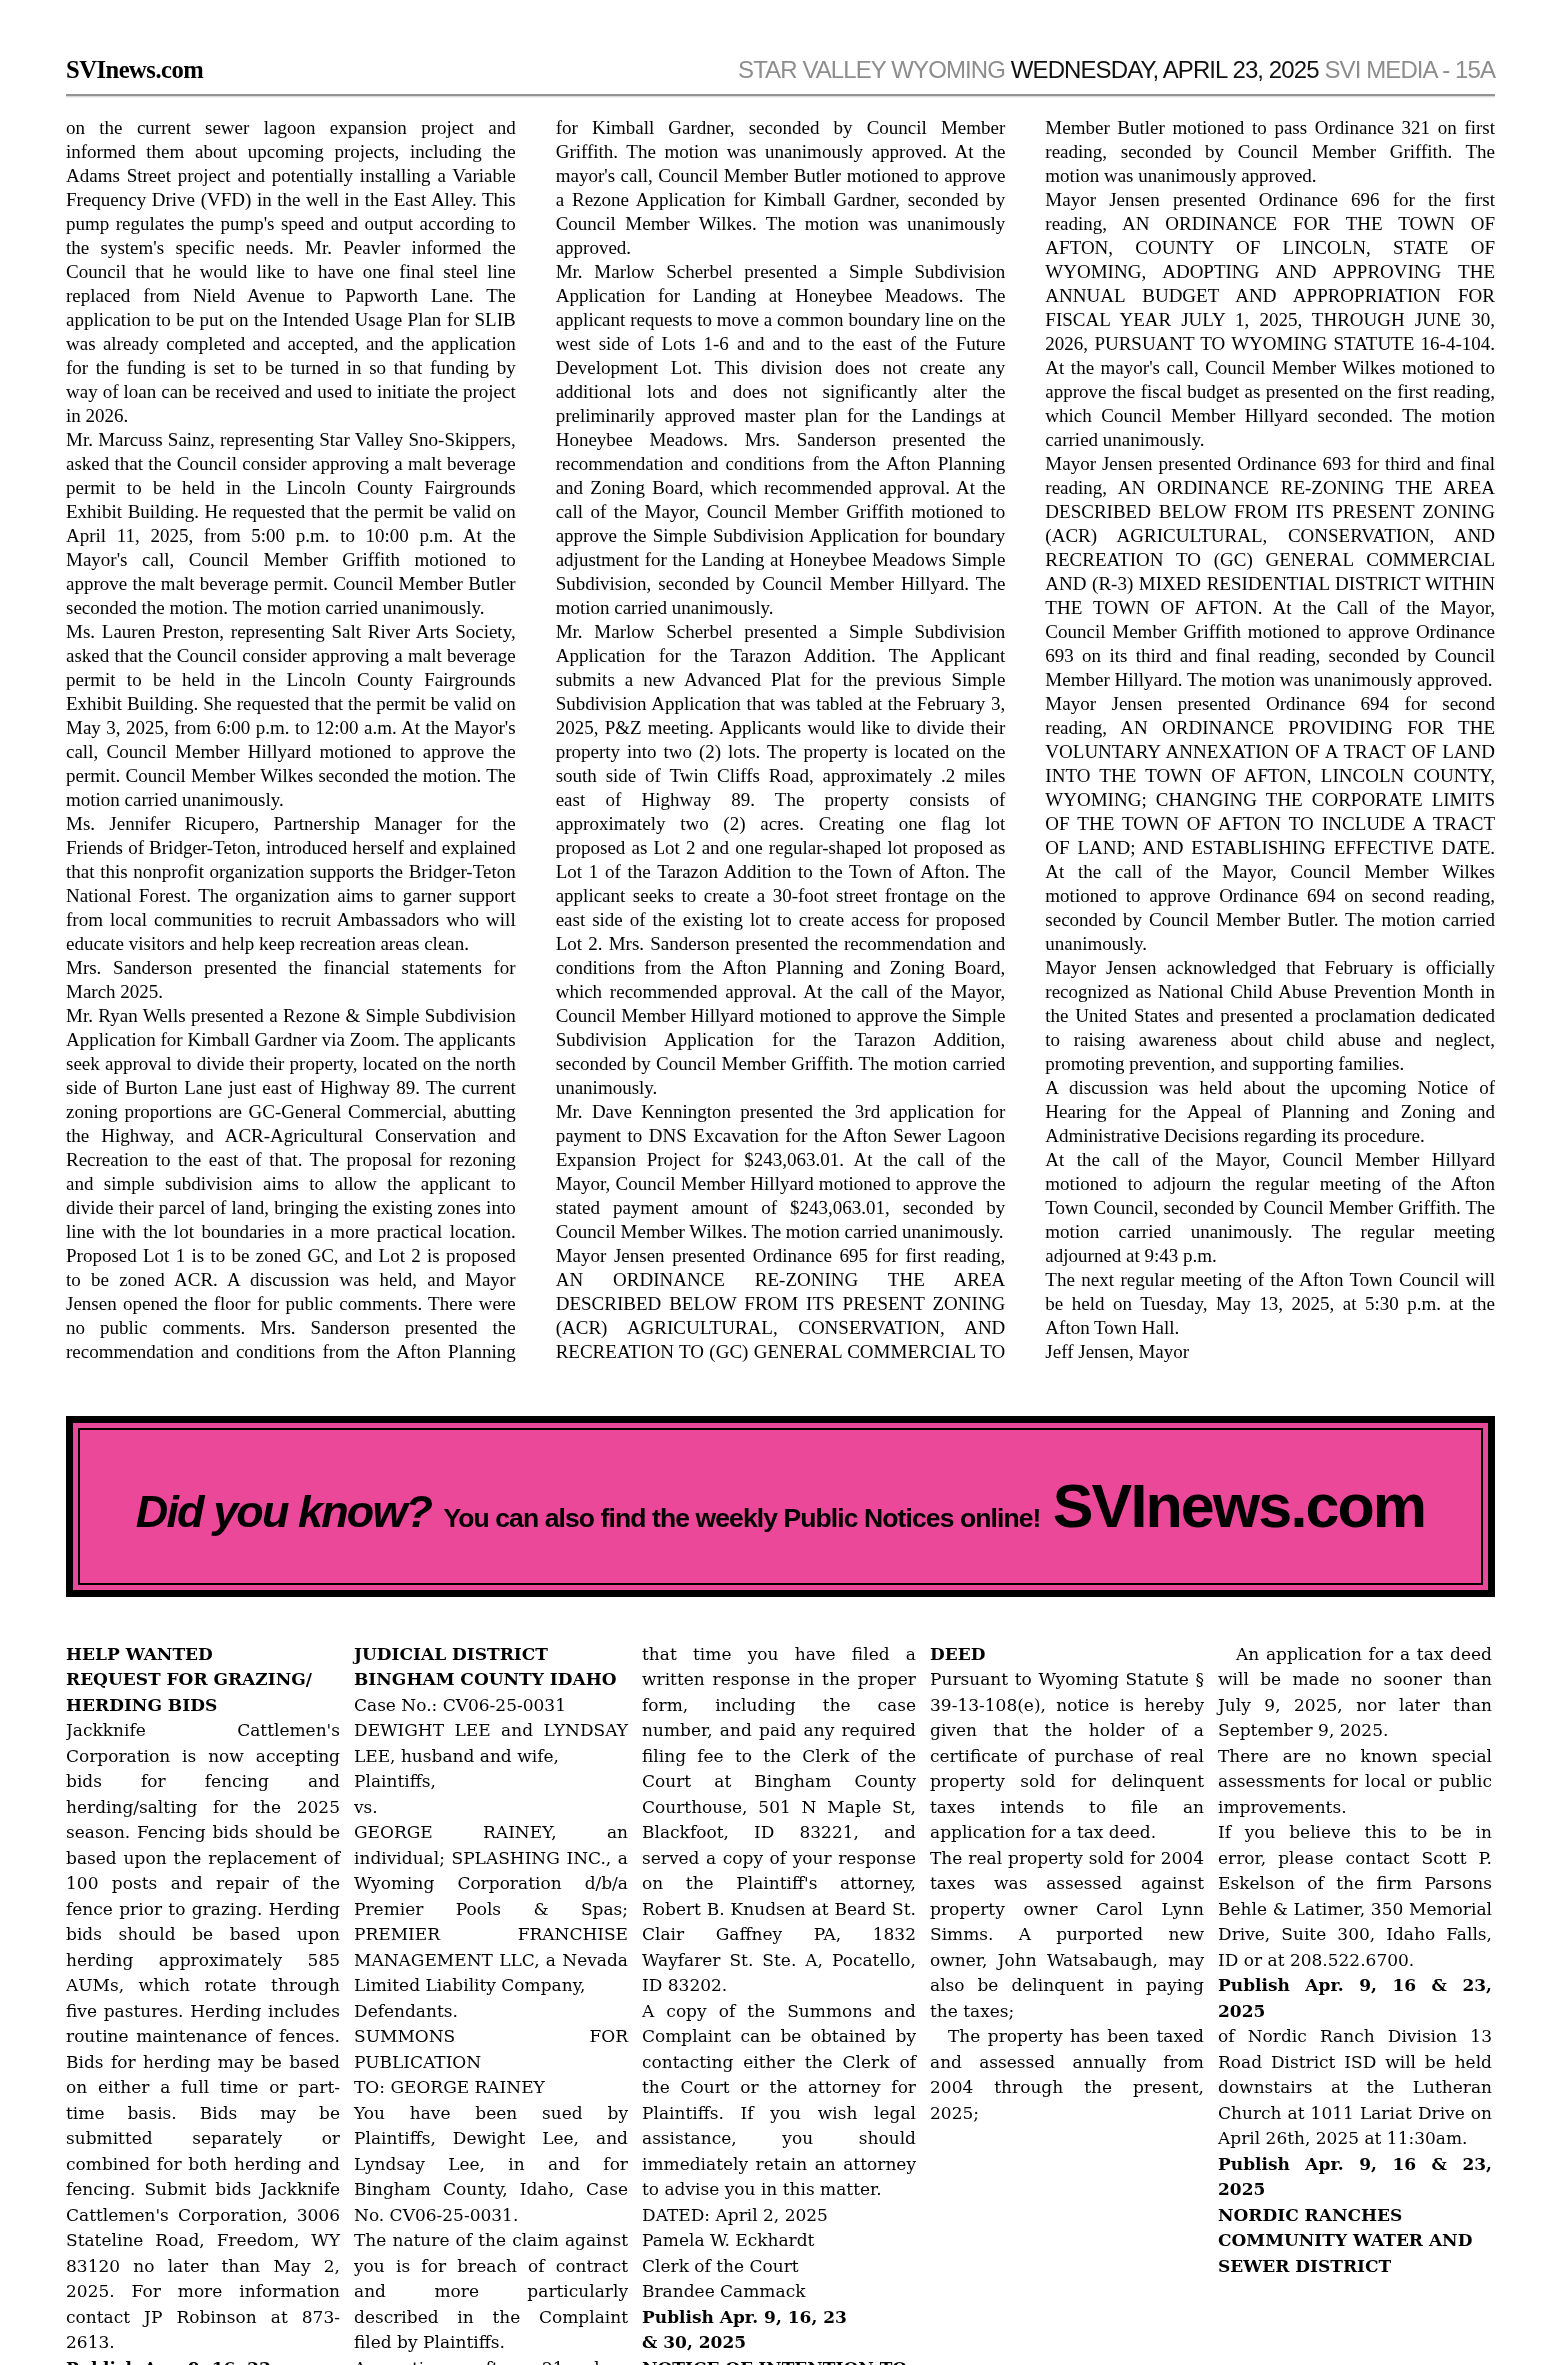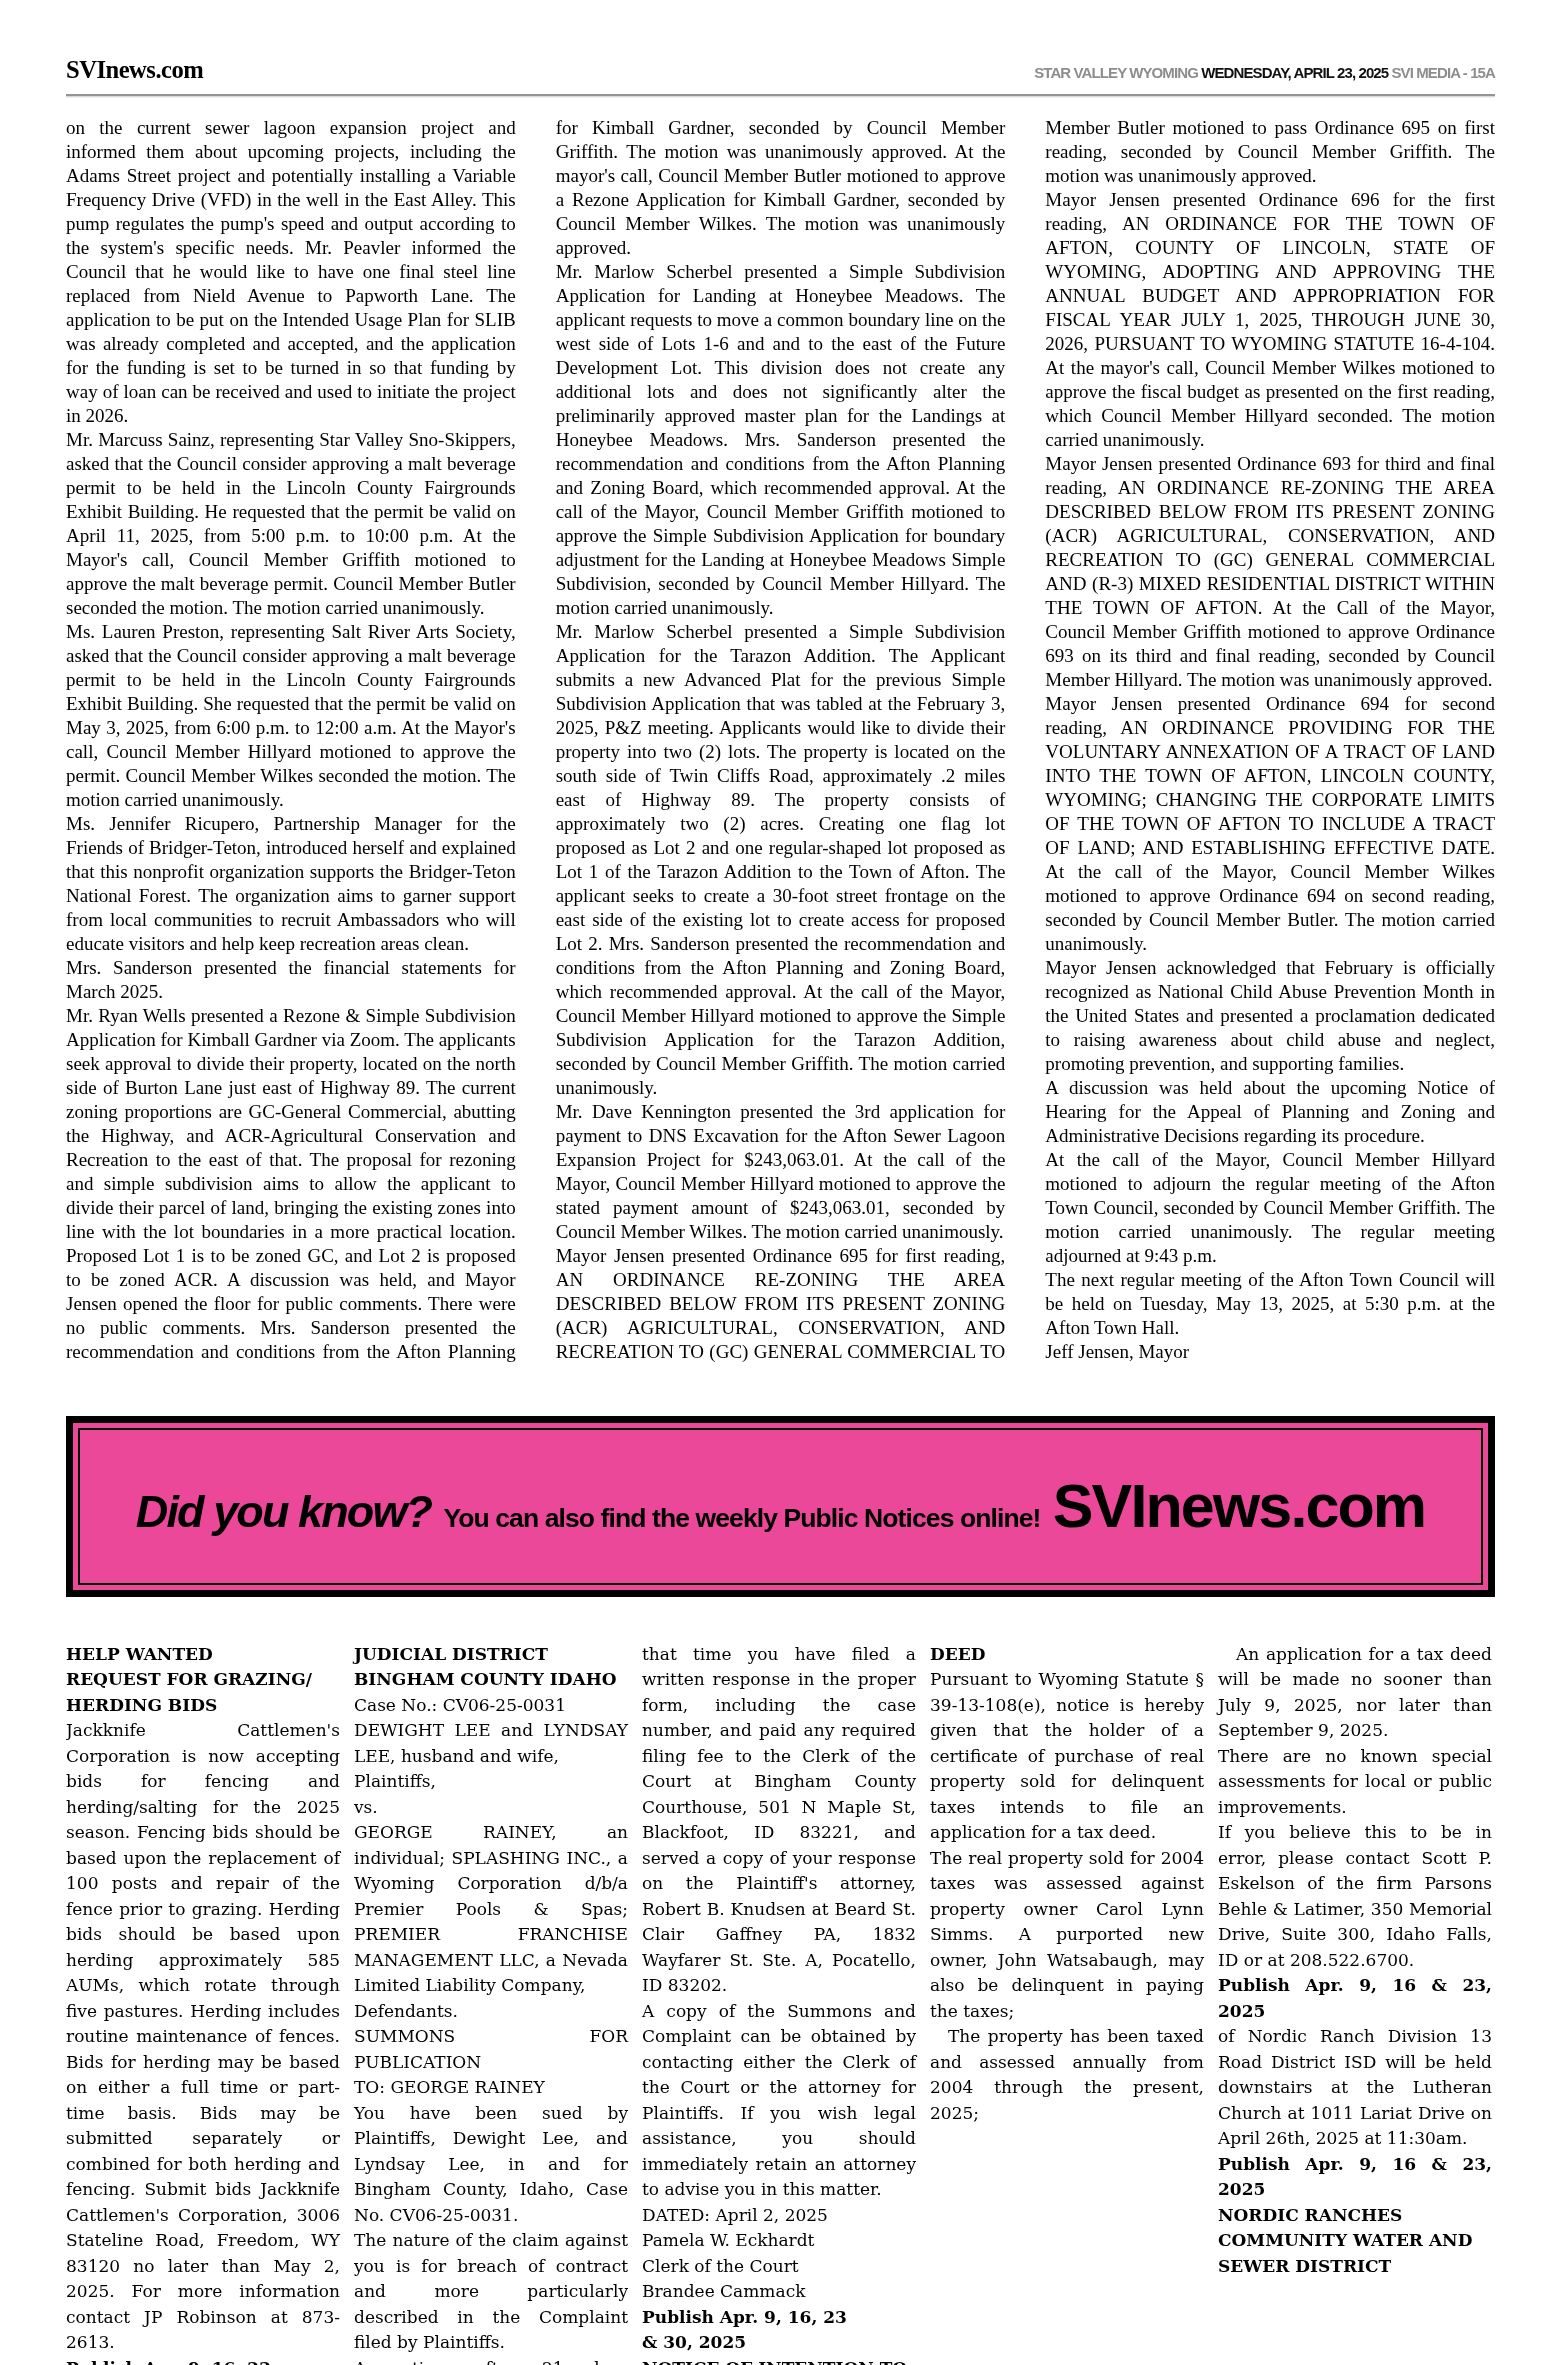--- a/index.html
+++ b/index.html
@@ -6,21 +6,21 @@
   .page {
     position:relative; box-sizing:border-box;
     width:1561px; height:2413px;
     padding:56px 66px 28px 66px;
     background:#fff;
     font-family:"Liberation Serif", serif;
   }
   
   .masthead { display:flex; justify-content:space-between; align-items:baseline; }
   .site-name { font-family:"Liberation Serif", serif; font-size:24.6px; font-weight:bold; letter-spacing:-0.5px; }
-  .issue-line { font-family:"Liberation Sans", sans-serif; font-size:15px; font-weight:bold; letter-spacing:-0.9px; white-space:nowrap; }
+  .issue-line { font-family:"Liberation Sans", sans-serif; font-size:24px; font-weight:normal; letter-spacing:-0.9px; white-space:nowrap; }
   .issue-line .muted { color:#8d8d8d; }
   .issue-line .dark { color:#111; }
   .head-rule { height:2.8px; background:#949494; margin-top:9.5px; box-shadow:0 1.4px 0 #d9d9d9; }
 
   
   .minutes {
     display:flex; gap:40px; margin-top:20px;
     height:1249px; overflow:hidden;
     font-size:19px; line-height:24px;
   }
@@ -74,21 +74,21 @@
       <p>Mr. Ryan Wells presented a Rezone &amp; Simple Subdivision Application for Kimball Gardner via Zoom. The applicants seek approval to divide their property, located on the north side of Burton Lane just east of Highway 89. The current zoning proportions are GC-General Commercial, abutting the Highway, and ACR-Agricultural Conservation and Recreation to the east of that. The proposal for rezoning and simple subdivision aims to allow the applicant to divide their parcel of land, bringing the existing zones into line with the lot boundaries in a more practical location. Proposed Lot 1 is to be zoned GC, and Lot 2 is proposed to be zoned ACR. A discussion was held, and Mayor Jensen opened the floor for public comments. There were no public comments. Mrs. Sanderson presented the recommendation and conditions from the Afton Planning and Zoning Board, which recommended approval. At the call of the Mayor, Council Member Wilkes motioned to approve a Simple Subdivision</p>
     </div>
     <div class="mcol">
       <p>for Kimball Gardner, seconded by Council Member Griffith. The motion was unanimously approved.  At the mayor's call, Council Member Butler motioned to approve a Rezone Application for Kimball Gardner, seconded by Council Member Wilkes. The motion was unanimously approved.</p>
       <p>Mr. Marlow Scherbel presented a Simple Subdivision Application for Landing at Honeybee Meadows. The applicant requests to move a common boundary line on the west side of Lots 1-6 and and to the east of the Future Development Lot. This division does not create any additional lots and does not significantly alter the preliminarily approved master plan for the Landings at Honeybee Meadows. Mrs. Sanderson presented the recommendation and conditions from the Afton Planning and Zoning Board, which recommended approval. At the call of the Mayor, Council Member Griffith motioned to approve the Simple Subdivision Application for boundary adjustment for the Landing at Honeybee Meadows Simple Subdivision, seconded by Council Member Hillyard. The motion carried unanimously.</p>
       <p>Mr. Marlow Scherbel presented a Simple Subdivision Application for the Tarazon Addition. The Applicant submits a new Advanced Plat for the previous Simple Subdivision Application that was tabled at the February 3, 2025, P&amp;Z meeting. Applicants would like to divide their property into two (2) lots. The property is located on the south side of Twin Cliffs Road, approximately .2 miles east of Highway 89. The property consists of approximately two (2) acres. Creating one flag lot proposed as Lot 2 and one regular-shaped lot proposed as Lot 1 of the Tarazon Addition to the Town of Afton. The applicant seeks to create a 30-foot street frontage on the east side of the existing lot to create access for proposed Lot 2. Mrs. Sanderson presented the recommendation and conditions from the Afton Planning and Zoning Board, which recommended approval. At the call of the Mayor, Council Member Hillyard motioned to approve the Simple Subdivision Application for the Tarazon Addition, seconded by Council Member Griffith. The motion carried unanimously.</p>
       <p>Mr. Dave Kennington presented the 3rd application for payment to DNS Excavation for the Afton Sewer Lagoon Expansion Project for $243,063.01. At the call of the Mayor, Council Member Hillyard motioned to approve the stated payment amount of $243,063.01, seconded by Council Member Wilkes. The motion carried unanimously.</p>
       <p>Mayor Jensen presented Ordinance 695 for first reading, AN ORDINANCE RE-ZONING THE AREA DESCRIBED BELOW FROM ITS PRESENT ZONING (ACR) AGRICULTURAL, CONSERVATION, AND RECREATION TO (GC) GENERAL COMMERCIAL TO (ACR) AGRICULTURAL, CONSERVATION, AND RECREATION &amp; (GC) GENERAL COMMERCIAL AS OUTLINED IN THE LEGAL DESCRIPTIONS. At the mayor's request, Council</p>
     </div>
     <div class="mcol">
-      <p>Member Butler motioned to pass Ordinance 695 on first reading, seconded by Council Member Griffith. The motion was unanimously approved.</p>
+      <p>Member Butler motioned to pass Ordinance 321 on first reading, seconded by Council Member Griffith. The motion was unanimously approved.</p>
       <p>Mayor Jensen presented Ordinance 696 for the first reading, AN ORDINANCE FOR THE TOWN OF AFTON, COUNTY OF LINCOLN, STATE OF WYOMING, ADOPTING AND APPROVING THE ANNUAL BUDGET AND APPROPRIATION FOR FISCAL YEAR JULY 1, 2025, THROUGH JUNE 30, 2026, PURSUANT TO WYOMING STATUTE 16-4-104.  At the mayor's call, Council Member Wilkes motioned to approve the fiscal budget as presented on the first reading, which Council Member Hillyard seconded. The motion carried unanimously.</p>
       <p>Mayor Jensen presented Ordinance 693 for third and final reading, AN ORDINANCE RE-ZONING THE AREA DESCRIBED BELOW FROM ITS PRESENT ZONING (ACR) AGRICULTURAL, CONSERVATION, AND RECREATION TO (GC) GENERAL COMMERCIAL AND (R-3) MIXED RESIDENTIAL DISTRICT WITHIN THE TOWN OF AFTON. At the Call of the Mayor, Council Member Griffith motioned to approve Ordinance 693 on its third and final reading, seconded by Council Member Hillyard. The motion was unanimously approved.</p>
       <p>Mayor Jensen presented Ordinance 694 for second reading, AN ORDINANCE PROVIDING FOR THE VOLUNTARY ANNEXATION OF A TRACT OF LAND INTO THE TOWN OF AFTON, LINCOLN COUNTY, WYOMING; CHANGING THE CORPORATE LIMITS OF THE TOWN OF AFTON TO INCLUDE A TRACT OF LAND; AND ESTABLISHING EFFECTIVE DATE. At the call of the Mayor, Council Member Wilkes motioned to approve Ordinance 694 on second reading, seconded by Council Member Butler. The motion carried unanimously.</p>
       <p>Mayor Jensen acknowledged that February is officially recognized as National Child Abuse Prevention Month in the United States and presented a proclamation dedicated to raising awareness about child abuse and neglect, promoting prevention, and supporting families.</p>
       <p>A discussion was held about the upcoming Notice of Hearing for the Appeal of Planning and Zoning and Administrative Decisions regarding its procedure.</p>
       <p>At the call of the Mayor, Council Member Hillyard motioned to adjourn the regular meeting of the Afton Town Council, seconded by Council Member Griffith. The motion carried unanimously. The regular meeting adjourned at 9:43 p.m.</p>
       <p>The next regular meeting of the Afton Town Council will be held on Tuesday, May 13, 2025, at 5:30 p.m. at the Afton Town Hall.</p>
       <p>Jeff Jensen, Mayor</p>
       <p>(ATTEST:)</p>
       <p>/s/ Tina McGarvey, Afton Town Clerk</p>

